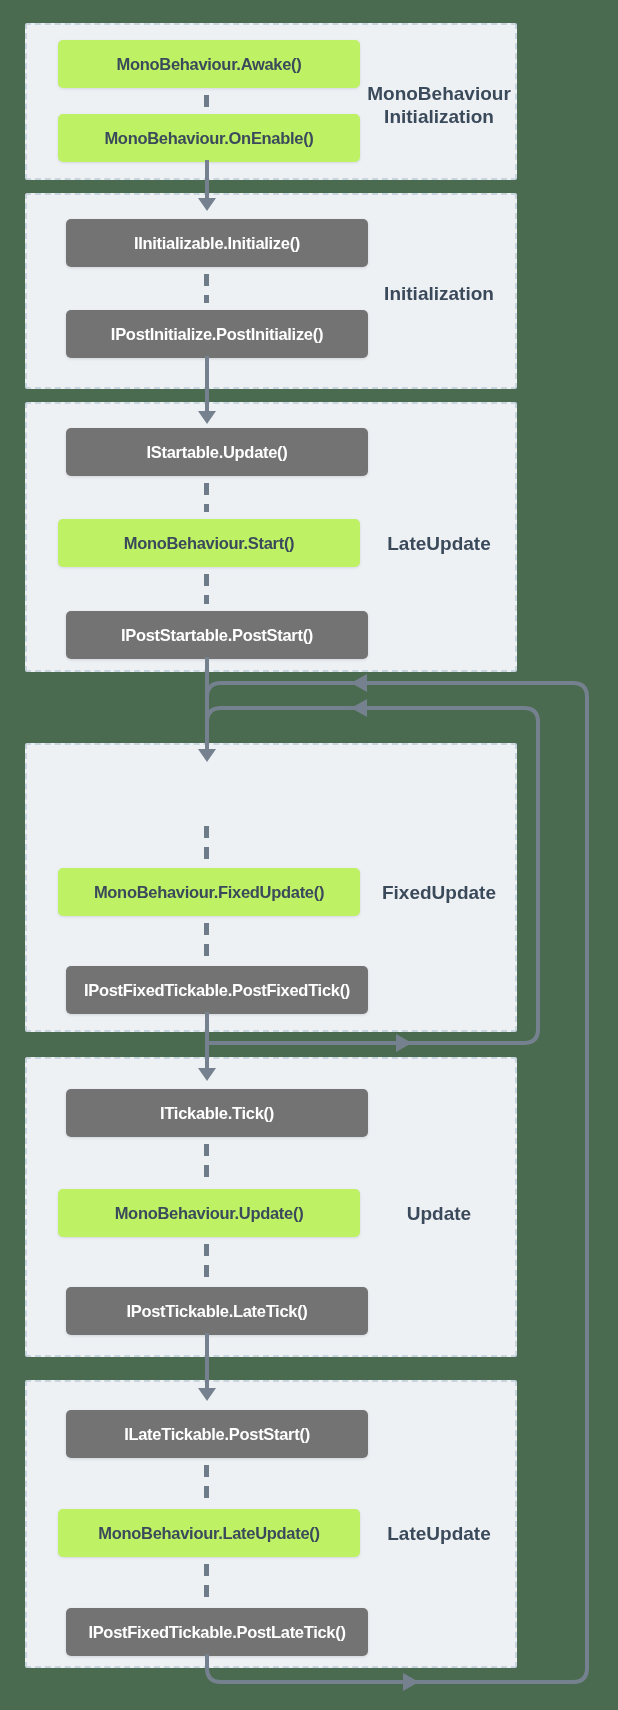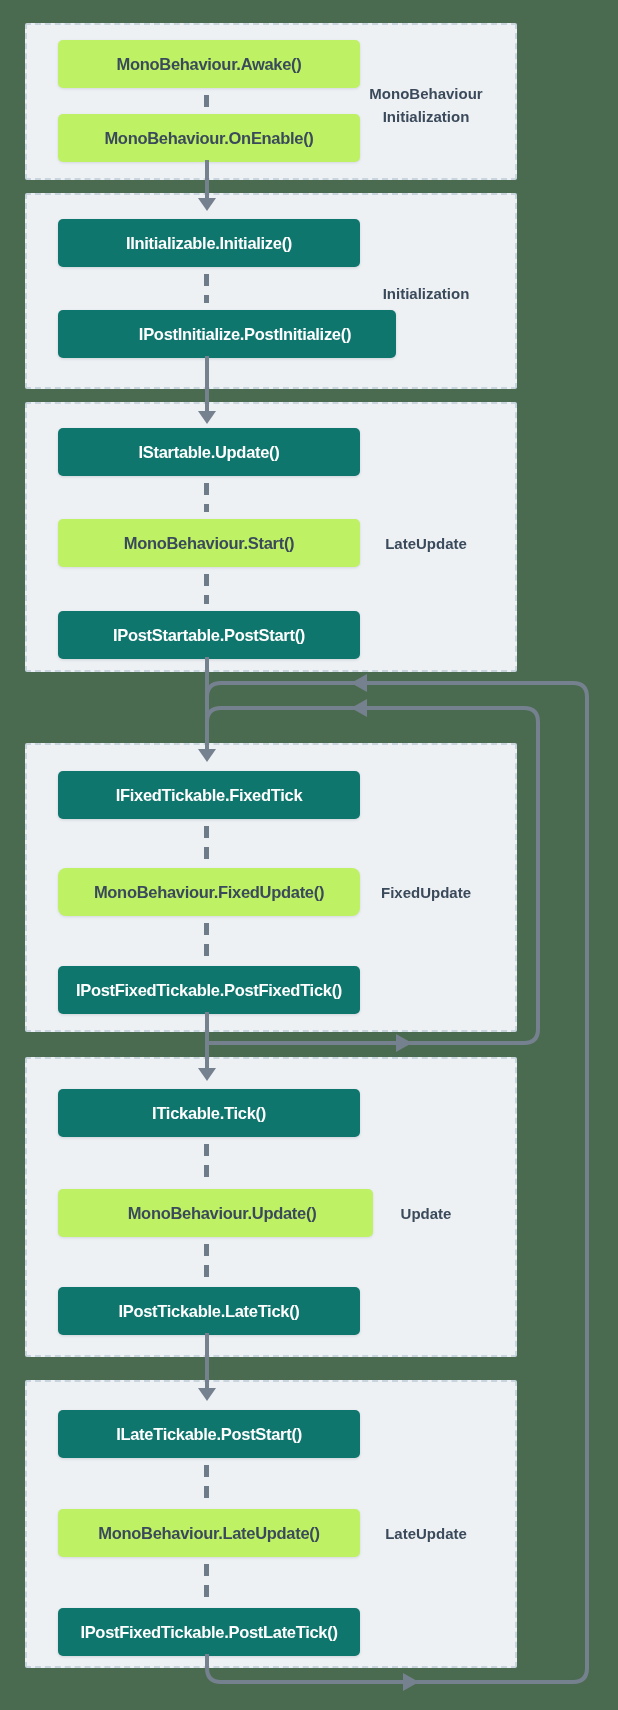--- a/index.html
+++ b/index.html
@@ -10,24 +10,24 @@
   .panel{
     position:absolute;left:25px;width:492px;box-sizing:border-box;
     background:#EEF1F4;border:2px dashed #C8D4DE;border-radius:2px;
   }
   .lc-box{
     position:absolute;left:31px;width:302px;height:48px;border-radius:5px;
     display:flex;align-items:center;justify-content:center;
     font-size:16.5px;font-weight:700;letter-spacing:-0.3px;white-space:nowrap;
   }
   .lc-box.white{background:#bef264;color:#3B4A5B;box-shadow:0 1px 3px rgba(30,50,70,.12);}
-  .lc-box.blue{background:#0f766e;color:#FFFFFF;box-shadow:0 1px 3px rgba(30,50,70,.15);}
+  .lc-box.blue{background:#737373;color:#FFFFFF;box-shadow:0 1px 3px rgba(30,50,70,.15);margin-left:8px;}
   .panel-label{
-    position:absolute;left:320px;width:158px;text-align:center;
-    font-size:15px;font-weight:700;color:#3B4A5B;line-height:23px;
+    position:absolute;left:333px;width:158px;text-align:center;
+    font-size:19px;font-weight:700;color:#3B4A5B;line-height:23px;
   }
   .connector{
     position:absolute;left:177px;width:5px;
     background-image:repeating-linear-gradient(to bottom,#6E7B89 0px,#6E7B89 12px,transparent 12px,transparent 21px);
   }
   .arrow-layer{position:absolute;left:0;top:0;z-index:5;pointer-events:none;}
 </style>
 </head>
 <body>
 
@@ -37,46 +37,45 @@
     <div class="panel-label" style="top: 57px;">MonoBehaviour Initialization</div>
   <div class="lc-box white" style="top: 15px;">MonoBehaviour.Awake()</div>
         <div class="connector" style="top: 70px; height: 12px;"></div>
         <div class="lc-box white" style="top: 89px;">MonoBehaviour.OnEnable()</div>
       </section>
 
   <section class="panel" style="top: 193px; height: 196px;">
     <div class="panel-label" style="top: 87px;">Initialization</div>
   <div class="lc-box blue" style="top: 24px;">IInitializable.Initialize()</div>
         <div class="connector" style="top: 79px; height: 29px;"></div>
-        <div class="lc-box blue" style="top: 115px; padding-left: 36px;">IPostInitialize.PostInitialize()</div>
+        <div class="lc-box blue" style="top: 115px;">IPostInitialize.PostInitialize()</div>
       </section>
 
   <section class="panel" style="top: 402px; height: 270px;">
     <div class="panel-label" style="top: 128px;">LateUpdate</div>
   <div class="lc-box blue" style="top: 24px;">IStartable.Update()</div>
         <div class="connector" style="top: 79px; height: 29px;"></div>
         <div class="lc-box white" style="top: 115px;">MonoBehaviour.Start()</div>
         <div class="connector" style="top: 170px; height: 30px;"></div>
         <div class="lc-box blue" style="top: 207px;">IPostStartable.PostStart()</div>
       </section>
 
   <section class="panel" style="top: 743px; height: 289px;">
     <div class="panel-label" style="top: 136px;">FixedUpdate</div>
-  <div class="lc-box blue" style="top: 26px;">IFixedTickable.FixedTick</div>
         <div class="connector" style="top: 81px; height: 35px;"></div>
-        <div class="lc-box white" style="top: 123px; border-radius: 8px;">MonoBehaviour.FixedUpdate()</div>
+        <div class="lc-box white" style="top: 123px;">MonoBehaviour.FixedUpdate()</div>
         <div class="connector" style="top: 178px; height: 36px;"></div>
         <div class="lc-box blue" style="top: 221px;">IPostFixedTickable.PostFixedTick()</div>
       </section>
 
   <section class="panel" style="top: 1057px; height: 300px;">
     <div class="panel-label" style="top: 143px;">Update</div>
   <div class="lc-box blue" style="top: 30px;">ITickable.Tick()</div>
         <div class="connector" style="top: 85px; height: 38px;"></div>
-        <div class="lc-box white" style="top: 130px; padding-left: 13px;">MonoBehaviour.Update()</div>
+        <div class="lc-box white" style="top: 130px;">MonoBehaviour.Update()</div>
         <div class="connector" style="top: 185px; height: 36px;"></div>
         <div class="lc-box blue" style="top: 228px;">IPostTickable.LateTick()</div>
       </section>
 
   <section class="panel" style="top: 1380px; height: 288px;">
     <div class="panel-label" style="top: 140px;">LateUpdate</div>
   <div class="lc-box blue" style="top: 28px;">ILateTickable.PostStart()</div>
         <div class="connector" style="top: 83px; height: 37px;"></div>
         <div class="lc-box white" style="top: 127px;">MonoBehaviour.LateUpdate()</div>
         <div class="connector" style="top: 182px; height: 37px;"></div>

